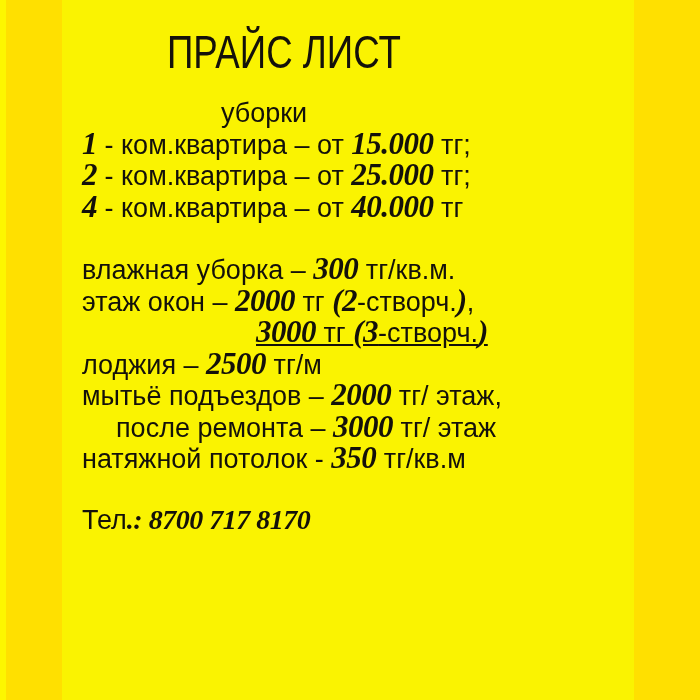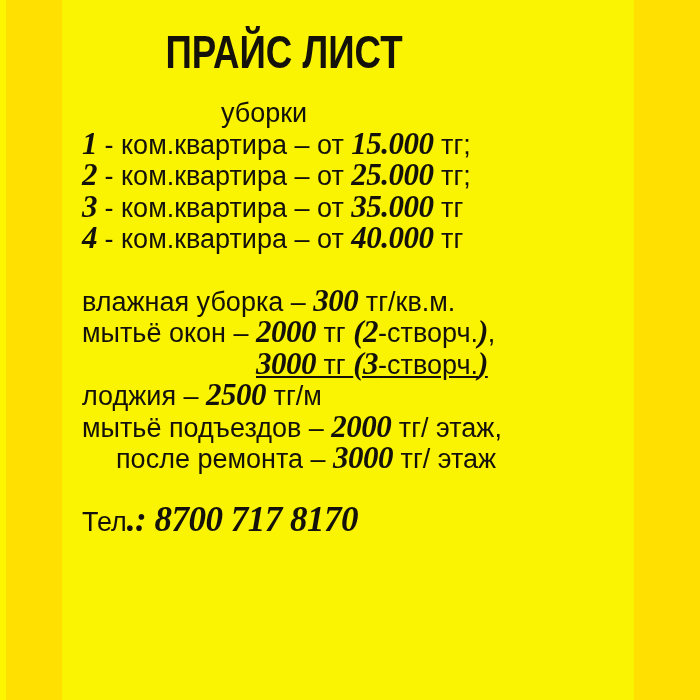--- a/index.html
+++ b/index.html
@@ -17,21 +17,21 @@
   }
   .panel {
     position: absolute; left: 62px; top: 0;
     width: 572px; height: 700px;
     background: var(--panel, #FAF301);
   }
   .title {
     position: absolute; top: 24px; left: 0;
     width: 568px; margin: 0;
     text-align: center;
-    font-size: 47px; font-weight: bold;
+    font-size: 47px; font-weight: normal;
     color: var(--ink, #14110A);
     letter-spacing: 0;
   }
   .title > span { display: inline-block; transform: scaleX(0.78); transform-origin: 50% 50%; }
   .content {
     position: absolute; left: 82px; top: 99px;
     width: 560px;
     color: var(--ink, #14110A);
     font-size: 27px; line-height: 29.5px;
   }
@@ -41,38 +41,38 @@
   .line.gap-sm { margin-top: 0; }
   .line.indent-a { padding-left: 174px; text-decoration: underline; }
   .line.indent-b { padding-left: 34px; }
   .num {
     font-family: "Liberation Serif", serif;
     font-style: italic; font-weight: bold;
     font-size: 31px; letter-spacing: -0.5px;
     line-height: inherit;
   }
   .line.phone { margin-top: 28px; line-height: 34px; }
-  .line.phone .num { font-size: 35px; font-style: italic; }
+  .line.phone .num { font-size: 28px; font-style: italic; }
 </style>
 </head>
 <body>
 
 <div class="stage">
   <div class="edge-strip"></div>
   <div class="panel"></div>
   <h1 class="title">
     <span>ПРАЙС ЛИСТ</span>
   </h1>
   <div class="content">
       <div class="line subtitle"><span>уборки</span></div>
       <div class="line"><span class="num">1</span><span> - ком.квартира – от </span><span class="num">15.000</span><span> тг;</span></div>
       <div class="line"><span class="num">2</span><span> - ком.квартира – от </span><span class="num">25.000</span><span> тг;</span></div>
-      <div class="line"><span class="num">3</span><span> - ком.квартира – от </span><span class="num">35.000</span><span> тг</span></div>
       <div class="line"><span class="num">4</span><span> - ком.квартира – от </span><span class="num">40.000</span><span> тг</span></div>
       <div class="line gap-lg"><span>влажная уборка – </span><span class="num">300</span><span> тг/кв.м.</span></div>
-      <div class="line"><span>мытьё окон – </span><span class="num">2000</span><span> тг </span><span class="num">(2</span><span>-створч.</span><span class="num">)</span><span>,</span></div>
+      <div class="line"><span>этаж окон – </span><span class="num">2000</span><span> тг </span><span class="num">(2</span><span>-створч.</span><span class="num">)</span><span>,</span></div>
       <div class="line indent-a"><span class="num">3000</span><span> тг </span><span class="num">(3</span><span>-створч.</span><span class="num">)</span></div>
       <div class="line gap-sm"><span>лоджия – </span><span class="num">2500</span><span> тг/м</span></div>
       <div class="line"><span>мытьё подъездов – </span><span class="num">2000</span><span> тг/ этаж,</span></div>
       <div class="line indent-b"><span>после ремонта – </span><span class="num">3000</span><span> тг/ этаж</span></div>
+      <div class="line"><span>натяжной потолок - </span><span class="num">350</span><span> тг/кв.м</span></div>
       <div class="line phone"><span>Тел</span><span class="num">.: 8700 717 8170</span></div>
     </div>
 </div>
 
 </body></html>

